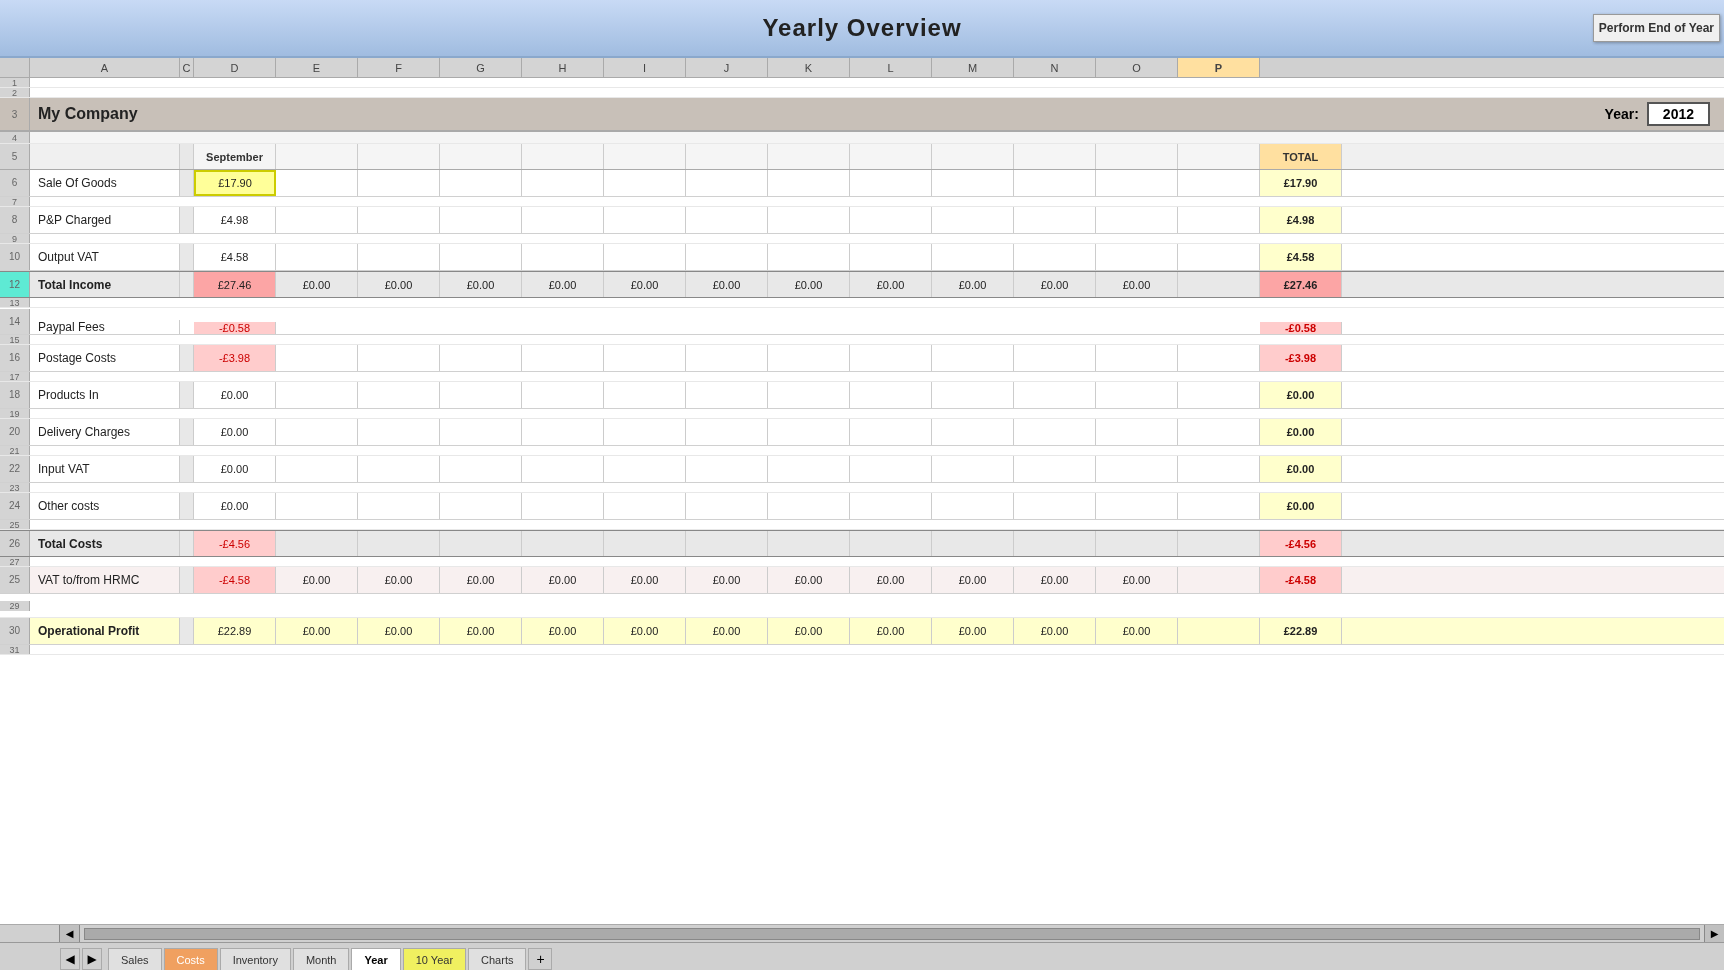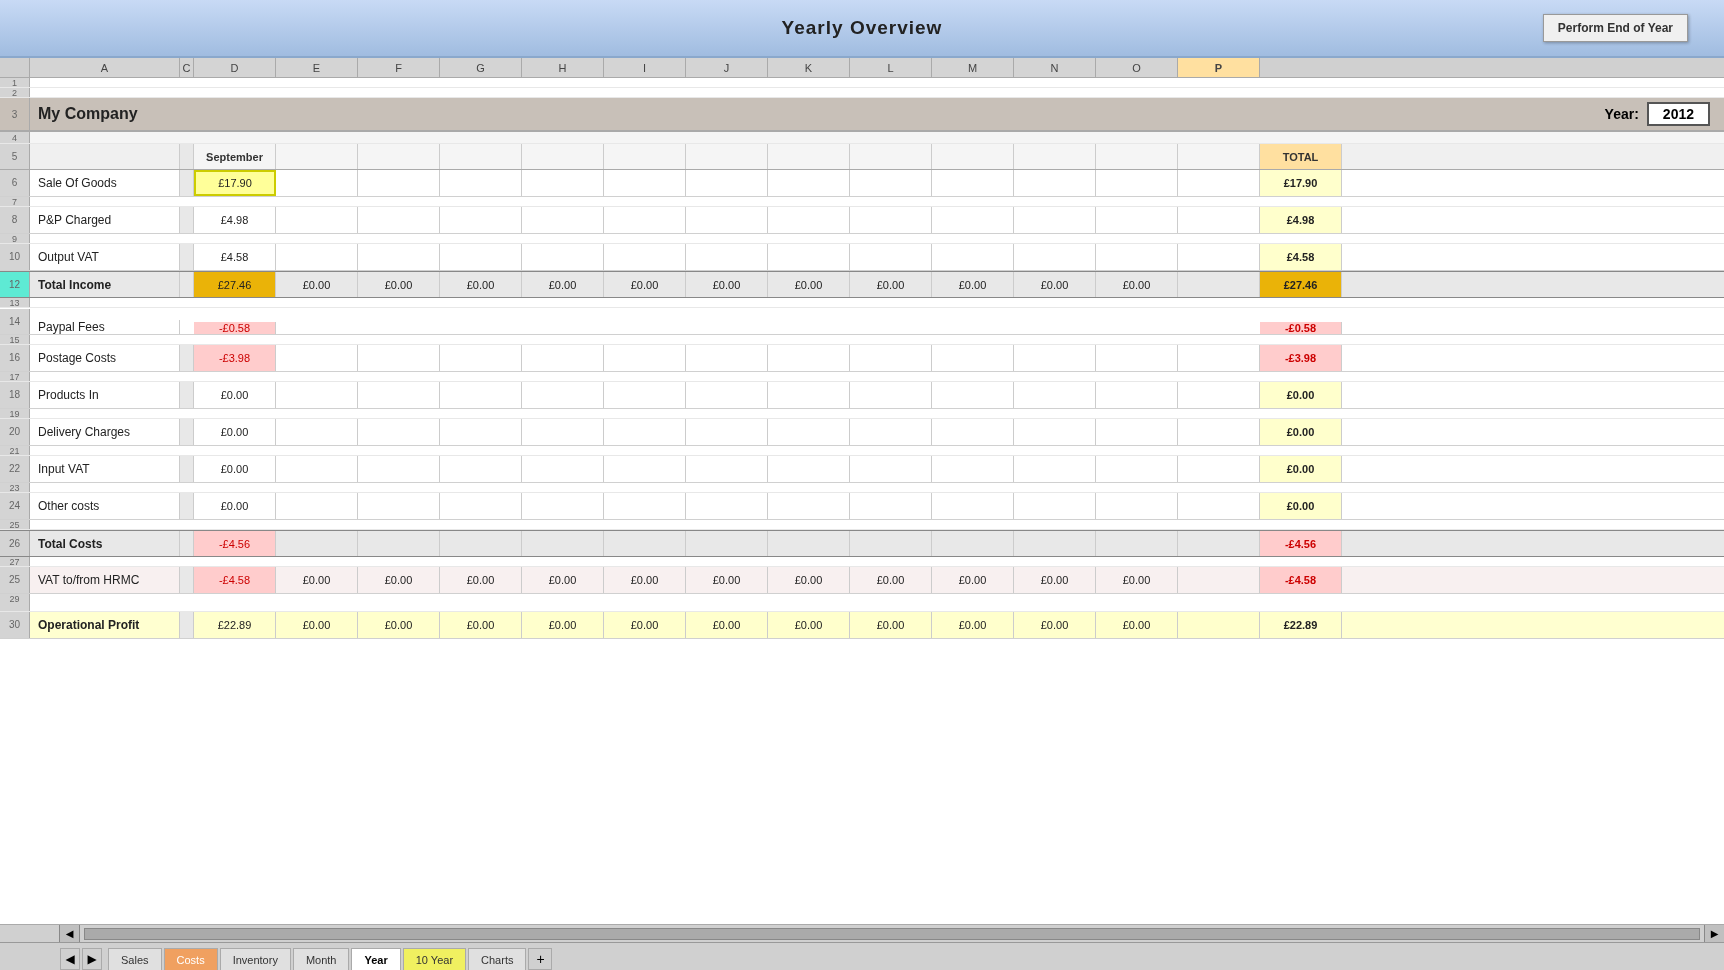--- a/index.html
+++ b/index.html
@@ -25,32 +25,32 @@
       background: linear-gradient(to bottom, #c8daf5, #a0bce0);
       height: 58px;
       display: flex;
       align-items: center;
       justify-content: center;
       position: relative;
       border-bottom: 2px solid #8aa8cc;
     }
 
     .title-text {
-      font-size: 19px;
+      font-size: 24px;
       font-weight: bold;
       color: #222;
       letter-spacing: 1px;
     }
 
     .perform-btn {
       position: absolute;
-      right: 36px;
+      right: 4px;
       background: #f0f0f0;
       border: 1px solid #999;
-      padding: 6px 14px;
+      padding: 6px 5px;
       font-size: 12px;
       cursor: pointer;
       font-weight: bold;
       color: #333;
       box-shadow: 1px 1px 3px rgba(0,0,0,0.3);
     }
 
     
     .col-header-row {
       background: #d0d0d0;
@@ -152,21 +152,21 @@
       background: #ffcccc;
       color: #cc0000;
     }
 
     .data-cell.total-highlight {
       background: #ffcccc;
       color: #cc0000;
     }
 
     .data-cell.total-positive {
-      background: #eab308;
+      background: #fca5a5;
     }
 
     .header-cell {
       font-weight: bold;
       font-size: 11px;
       color: #333;
       background: #f5f5f5;
     }
     .col-sep { width: 14px; min-width: 14px; background: #e8e8e8; border-right: 1px solid #ccc; flex-shrink: 0; }
     .col-month { width: 82px; min-width: 82px; }
@@ -583,21 +583,21 @@
       <div class="data-cell col-month">£0.00</div>
       <div class="data-cell col-month">£0.00</div>
       <div class="data-cell col-month">£0.00</div>
       <div class="data-cell col-month">£0.00</div>
       <div class="data-cell col-month">£0.00</div>
       <div class="data-cell col-month">£0.00</div>
       <div class="data-cell col-month"></div>
       <div class="data-cell col-total total-highlight" style="font-weight:bold;">-£4.58</div>
     </div>
 
-    <div class="empty-row" style="height:18px;">
+    <div class="empty-row" style="height:24px;align-items:center;">
       <div class="row-num" style="line-height:10px; font-size:9px;">29</div>
     </div>
 
     <div class="grid-row profit-row" style="height:27px;">
       <div class="row-num" style="background:#d4d4d4;">30</div>
       <div class="label-cell" style="font-weight:bold;">Operational Profit</div>
       <div class="col-sep"></div>
       <div class="data-cell col-month" style="background:#ffffcc;">£22.89</div>
       <div class="data-cell col-month" style="background:#ffffcc;">£0.00</div>
       <div class="data-cell col-month" style="background:#ffffcc;">£0.00</div>
@@ -607,20 +607,23 @@
       <div class="data-cell col-month" style="background:#ffffcc;">£0.00</div>
       <div class="data-cell col-month" style="background:#ffffcc;">£0.00</div>
       <div class="data-cell col-month" style="background:#ffffcc;">£0.00</div>
       <div class="data-cell col-month" style="background:#ffffcc;">£0.00</div>
       <div class="data-cell col-month" style="background:#ffffcc;">£0.00</div>
       <div class="data-cell col-month" style="background:#ffffcc;">£0.00</div>
       <div class="data-cell col-month" style="background:#ffffcc;"></div>
       <div class="data-cell col-total" style="background:#ffffcc; font-weight:bold;">£22.89</div>
     </div>
 
+    <div class="empty-row" style="height:10px;">
+      <div class="row-num" style="line-height:10px; font-size:9px;">31</div>
+    </div>
 
   </div>
 
   <div class="scroll-area">
     <div style="width:60px; border-right:1px solid #888; height:18px; background:#d0d0d0;"></div>
     <div style="width:20px; height:18px; background:#c0c0c0; border-right:1px solid #888; display:flex; align-items:center; justify-content:center; font-size:10px; cursor:pointer;">◀</div>
     <div class="scroll-bar"></div>
     <div style="width:20px; height:18px; background:#c0c0c0; border-left:1px solid #888; display:flex; align-items:center; justify-content:center; font-size:10px; cursor:pointer;">▶</div>
   </div>
 

